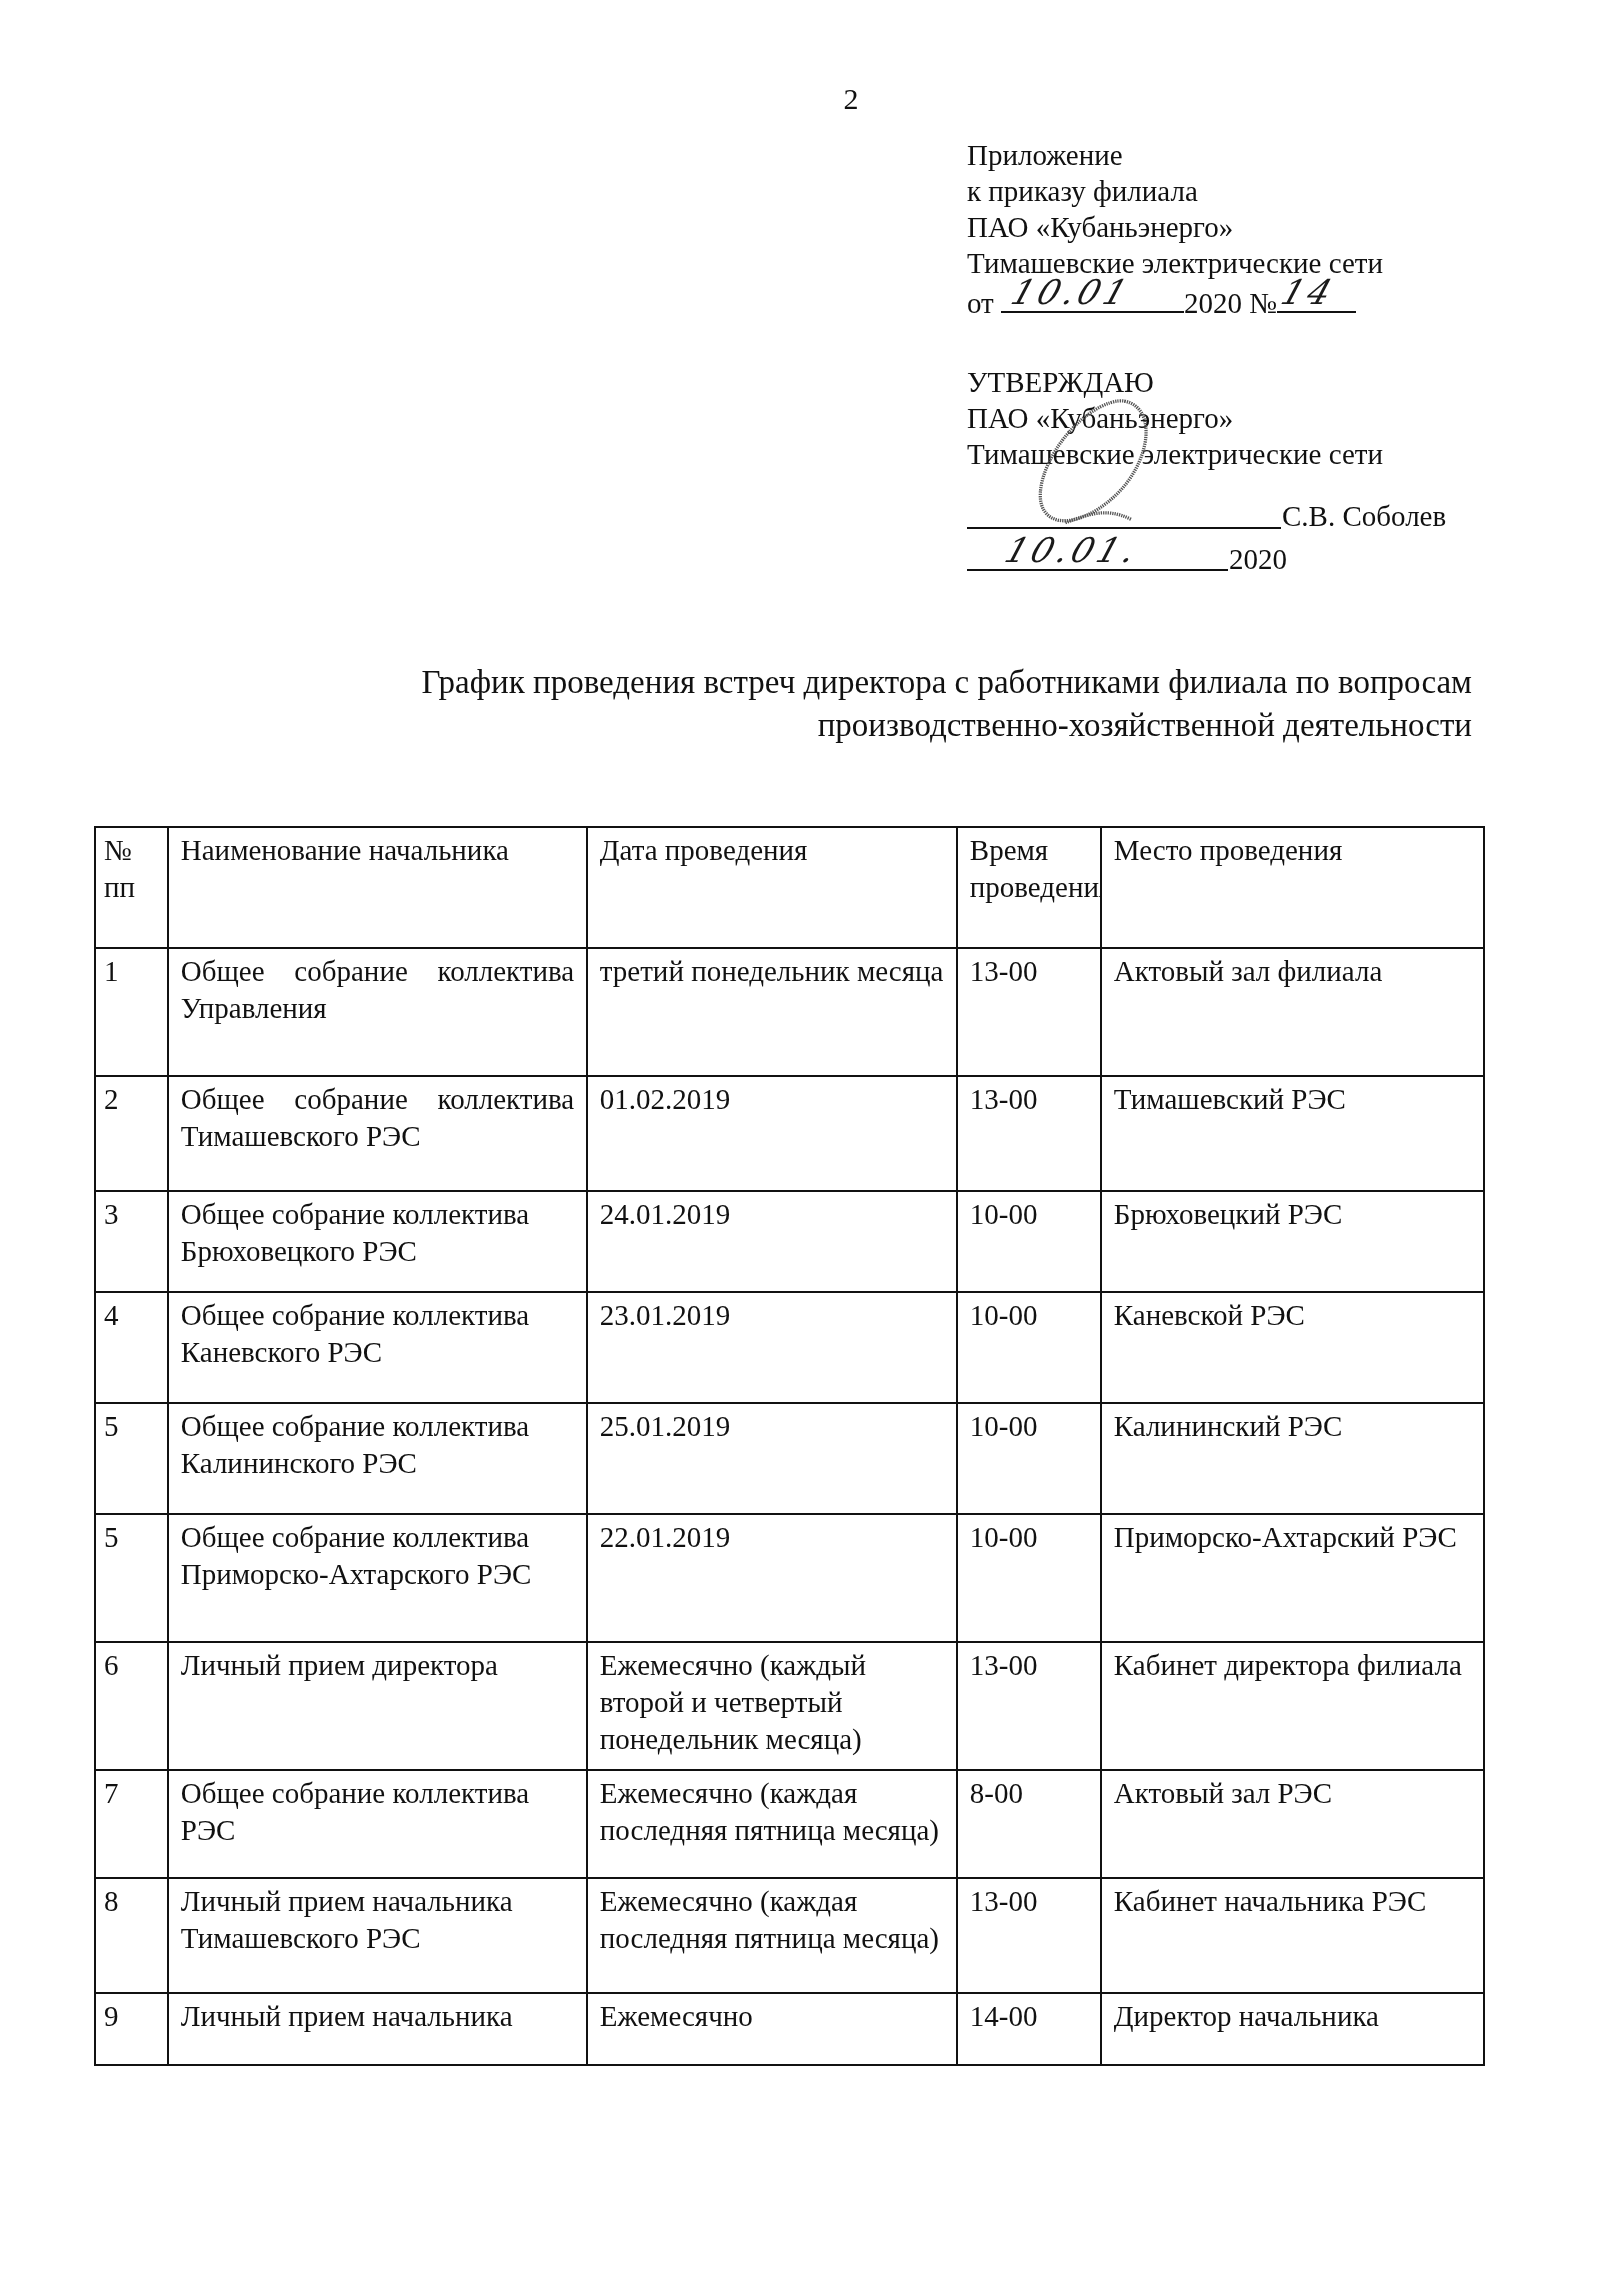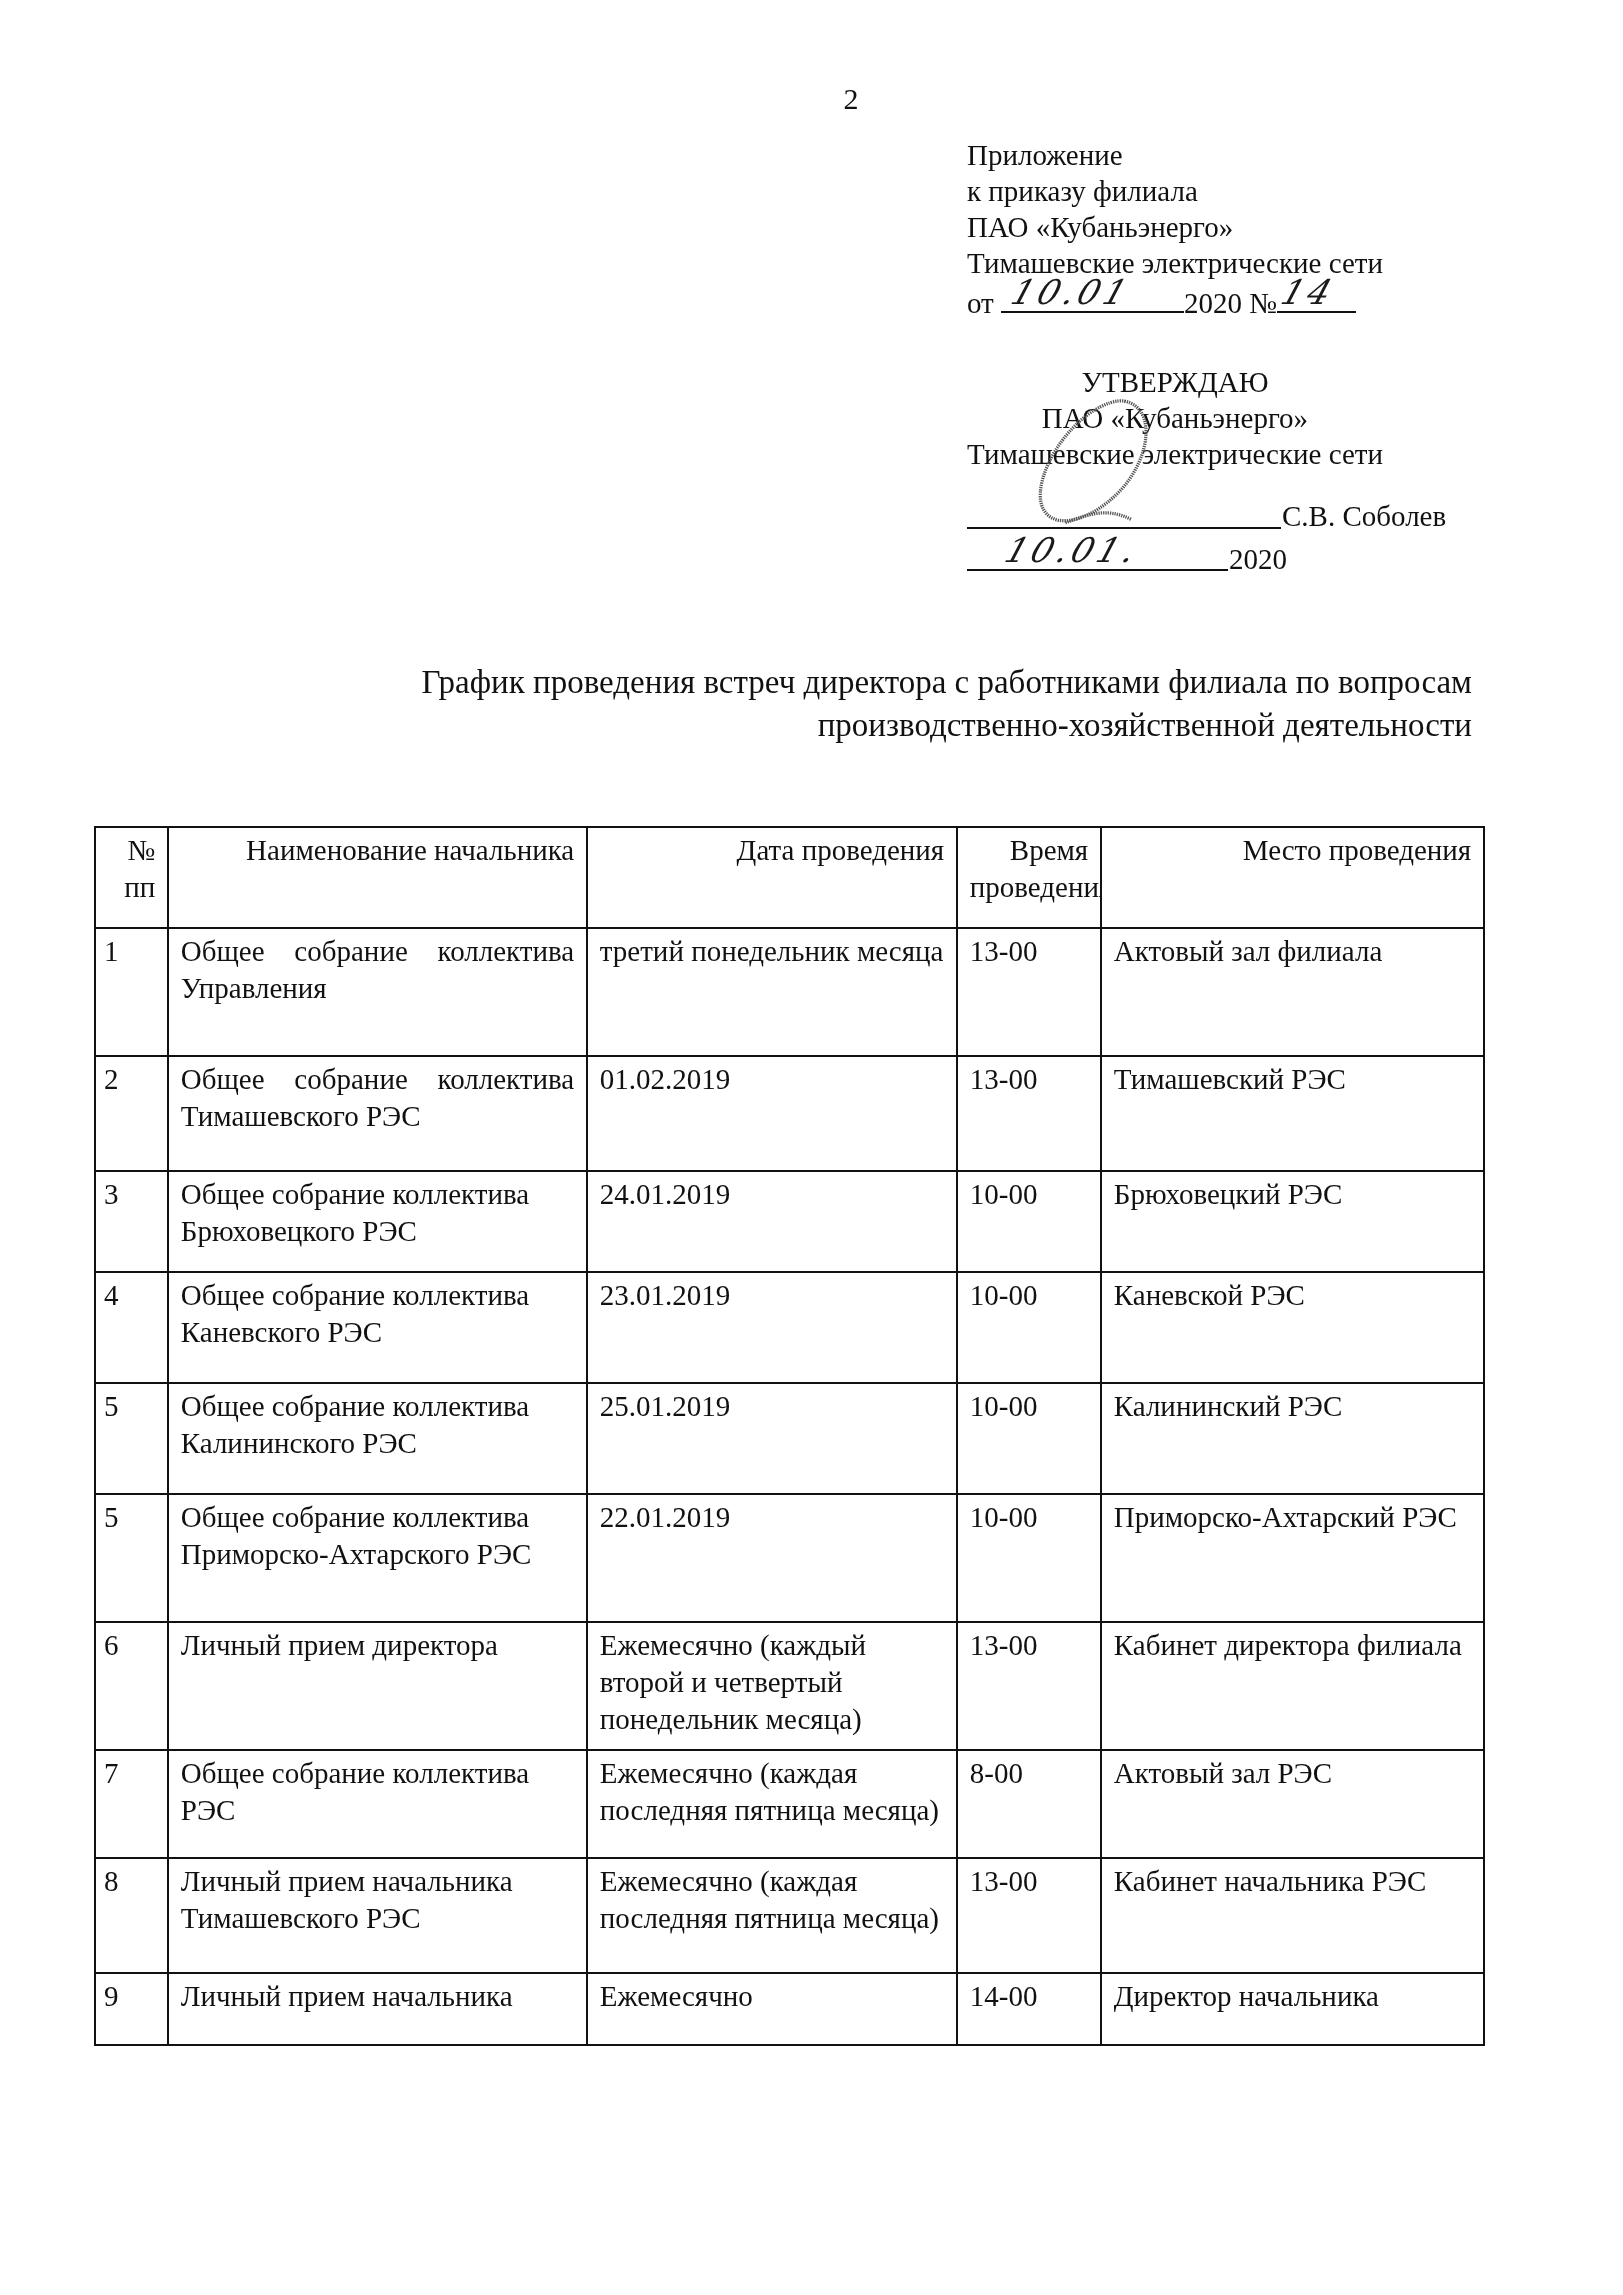--- a/index.html
+++ b/index.html
@@ -10,21 +10,21 @@
   }
   .page-number {
     position: absolute; left: 838px; top: 84px; width: 26px;
     font-size: 30px; text-align: center; line-height: 1;
   }
   .block {
     position: absolute; left: 967px; font-size: 29px; line-height: 36px;
     white-space: nowrap;
   }
   .block-appendix { top: 137px; }
-  .block-approve { top: 364px; text-align: center; }
+  .block-approve { top: 364px; }
   .line { display: block; height: 36px; }
   .blank {
     display: inline-block; border-bottom: 2px solid #111; position: relative;
     vertical-align: baseline; height: 30px;
   }
   .hand {
     position: absolute; bottom: 1.3px; left: 11.8px;
     font-family: "DejaVu Serif", serif; font-style: italic;
     font-size: 34px; letter-spacing: 3.9px; color: #1a1a1a;
     transform: skewX(-18deg);
@@ -110,21 +110,21 @@
 
 <table class="schedule">
   <colgroup>
     <col class="col-num">
       <col class="col-name">
       <col class="col-date">
       <col class="col-time">
       <col class="col-place">
   </colgroup>
   <tbody id="schedule-body">
-    <tr style="height:101px;text-align:right;">
+    <tr style="height:121px;">
       <td class="num">№ пп</td>
       <td>Наименование начальника</td>
       <td>Дата проведения</td>
       <td>Время проведения</td>
       <td>Место проведения</td>
     </tr>
   <tr style="height: 128px;">
         <td class="num">1</td>
         <td class="justify">Общее собрание коллектива Управления</td>
         <td class="justify">третий понедельник месяца</td>

